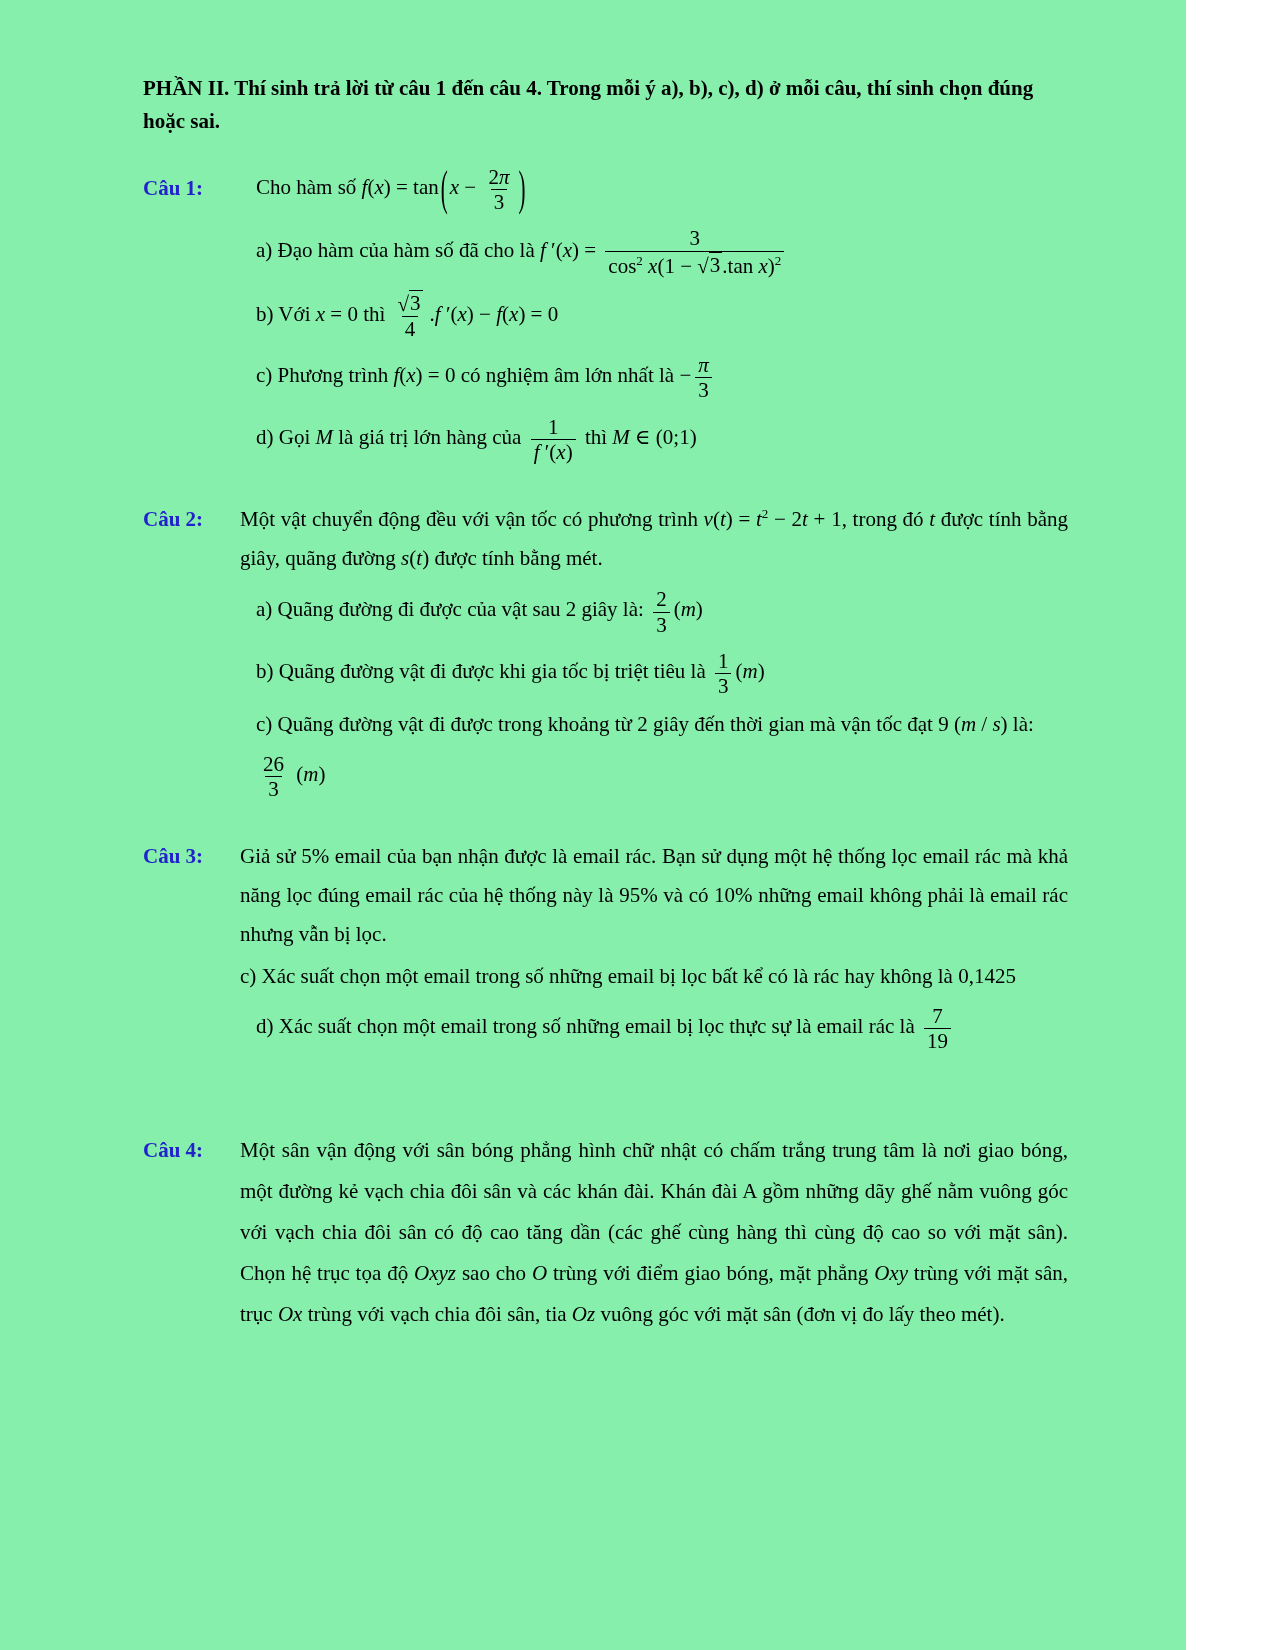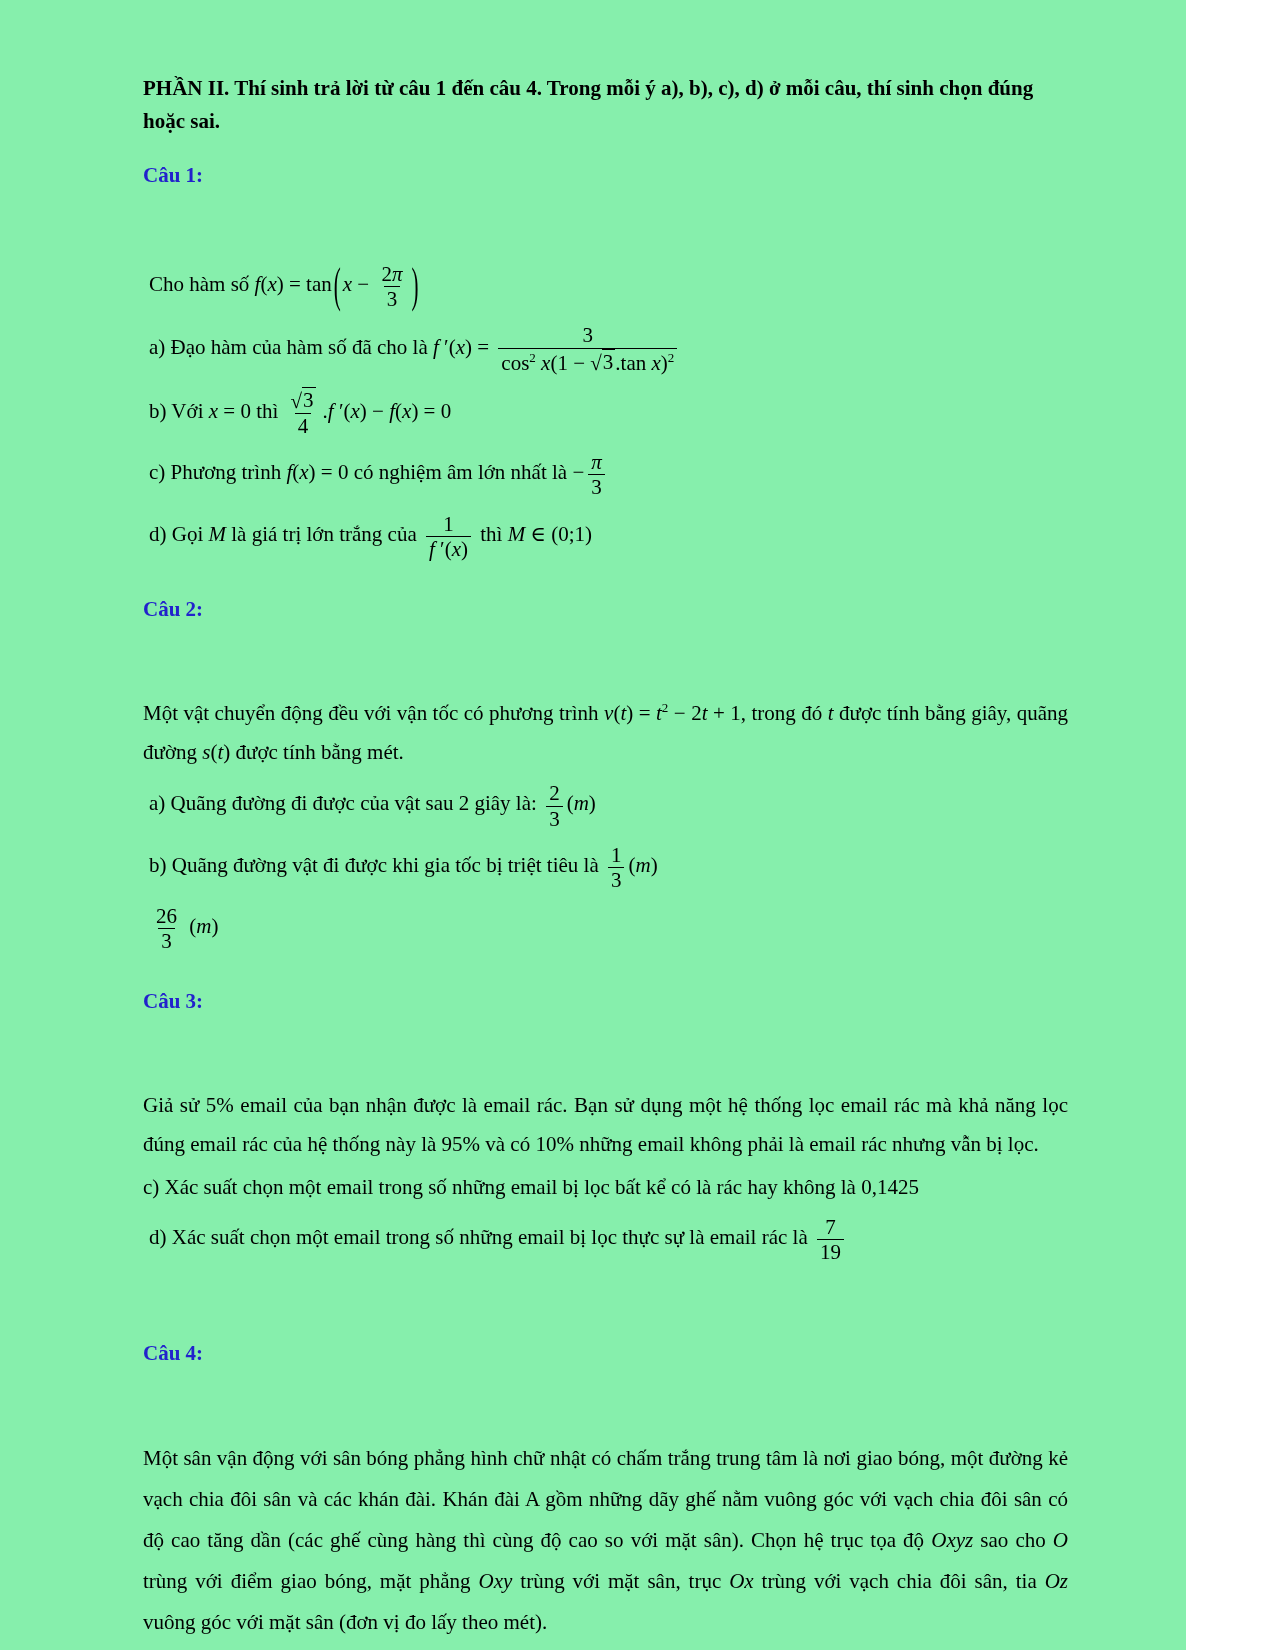--- a/index.html
+++ b/index.html
@@ -16,30 +16,29 @@
   }
   .hdr{
     font-weight:bold;
     line-height:1.55;
     margin:0 0 26px 0;
   }
   .qrow{
     display:flex;
     align-items:baseline;
     margin-top:26px;
-    flex-direction:column;
   }
   .qlabel{
     flex:0 0 97px;
     font-weight:bold;
     color:var(--accent,#2222cc);
     white-space:nowrap;
   }
   .qbody{flex:1;min-width:0;}
-  .qline{line-height:1.6;margin:8px 6px;}
+  .qline{line-height:1.6;margin:8px 16px;}
   .qline:first-child{margin-top:0;}
   .para{text-align:justify;line-height:1.85;margin:0 0 6px 0;font-family:Liberation Serif, serif;}
   .tightline{line-height:1.65;margin:4px 0;}
   .q4para{text-align:justify;line-height:1.95;margin:0;}
 
   
   .mi{font-style:italic;}
   sup{font-size:0.62em;line-height:0;}
   .frac{
     display:inline-flex;
@@ -94,39 +93,40 @@
             <span class="fn"><span class="sqrt">
                 <span class="sg">√</span>
                 <span class="sc"><span>3</span></span>
               </span></span>
             <span class="fd"><span>4</span></span>
           </span><span>.</span><span class="mi">f</span><span> ′(</span><span class="mi">x</span><span>) − </span><span class="mi">f</span><span>(</span><span class="mi">x</span><span>) = 0</span></div>
       <div class="qline"><span>c) Phương trình </span><span class="mi">f</span><span>(</span><span class="mi">x</span><span>) = 0</span><span>  có nghiệm âm lớn nhất là  −</span><span class="frac">
             <span class="fn"><span class="mi">π</span></span>
             <span class="fd"><span>3</span></span>
           </span></div>
-      <div class="qline"><span>d) Gọi </span><span class="mi">M</span><span> là giá trị lớn trắng của </span><span class="frac">
+      <div class="qline"><span>d) Gọi </span><span class="mi">M</span><span> là giá trị lớn hàng của </span><span class="frac">
             <span class="fn"><span>1</span></span>
             <span class="fd"><span class="mi">f</span><span> ′(</span><span class="mi">x</span><span>)</span></span>
           </span><span> thì </span><span class="mi">M</span><span> ∈ (0;1)</span></div>
     </div>
   </div>
 
   <div class="qrow">
     <div class="qlabel">Câu 2:</div>
     <div class="qbody">
       <div class="para"><span>Một vật chuyển động đều với vận tốc có phương trình </span><span class="mi">v</span><span>(</span><span class="mi">t</span><span>) = </span><span class="mi">t</span><sup>2</sup><span> − 2</span><span class="mi">t</span><span> + 1,  trong đó  </span><span class="mi">t</span><span>  được tính bằng giây, quãng đường  </span><span class="mi">s</span><span>(</span><span class="mi">t</span><span>)</span><span>  được tính bằng mét.</span></div>
       <div class="qline"><span>a) Quãng đường đi được của vật sau  2  giây là: </span><span class="frac">
             <span class="fn"><span>2</span></span>
             <span class="fd"><span>3</span></span>
           </span><span>(</span><span class="mi">m</span><span>)</span></div>
       <div class="qline"><span>b) Quãng đường vật đi được khi gia tốc bị triệt tiêu là </span><span class="frac">
             <span class="fn"><span>1</span></span>
             <span class="fd"><span>3</span></span>
           </span><span>(</span><span class="mi">m</span><span>)</span></div>
+      <div class="qline"><span>c) Quãng đường vật đi được trong khoảng từ  2 giây đến thời gian mà vận tốc đạt  9 (</span><span class="mi">m</span><span> / </span><span class="mi">s</span><span>)  là:</span></div>
       <div class="qline"><span class="frac">
             <span class="fn"><span>26</span></span>
             <span class="fd"><span>3</span></span>
           </span><span> (</span><span class="mi">m</span><span>)</span></div>
     </div>
   </div>
 
   <div class="qrow">
     <div class="qlabel">Câu 3:</div>
     <div class="qbody">

